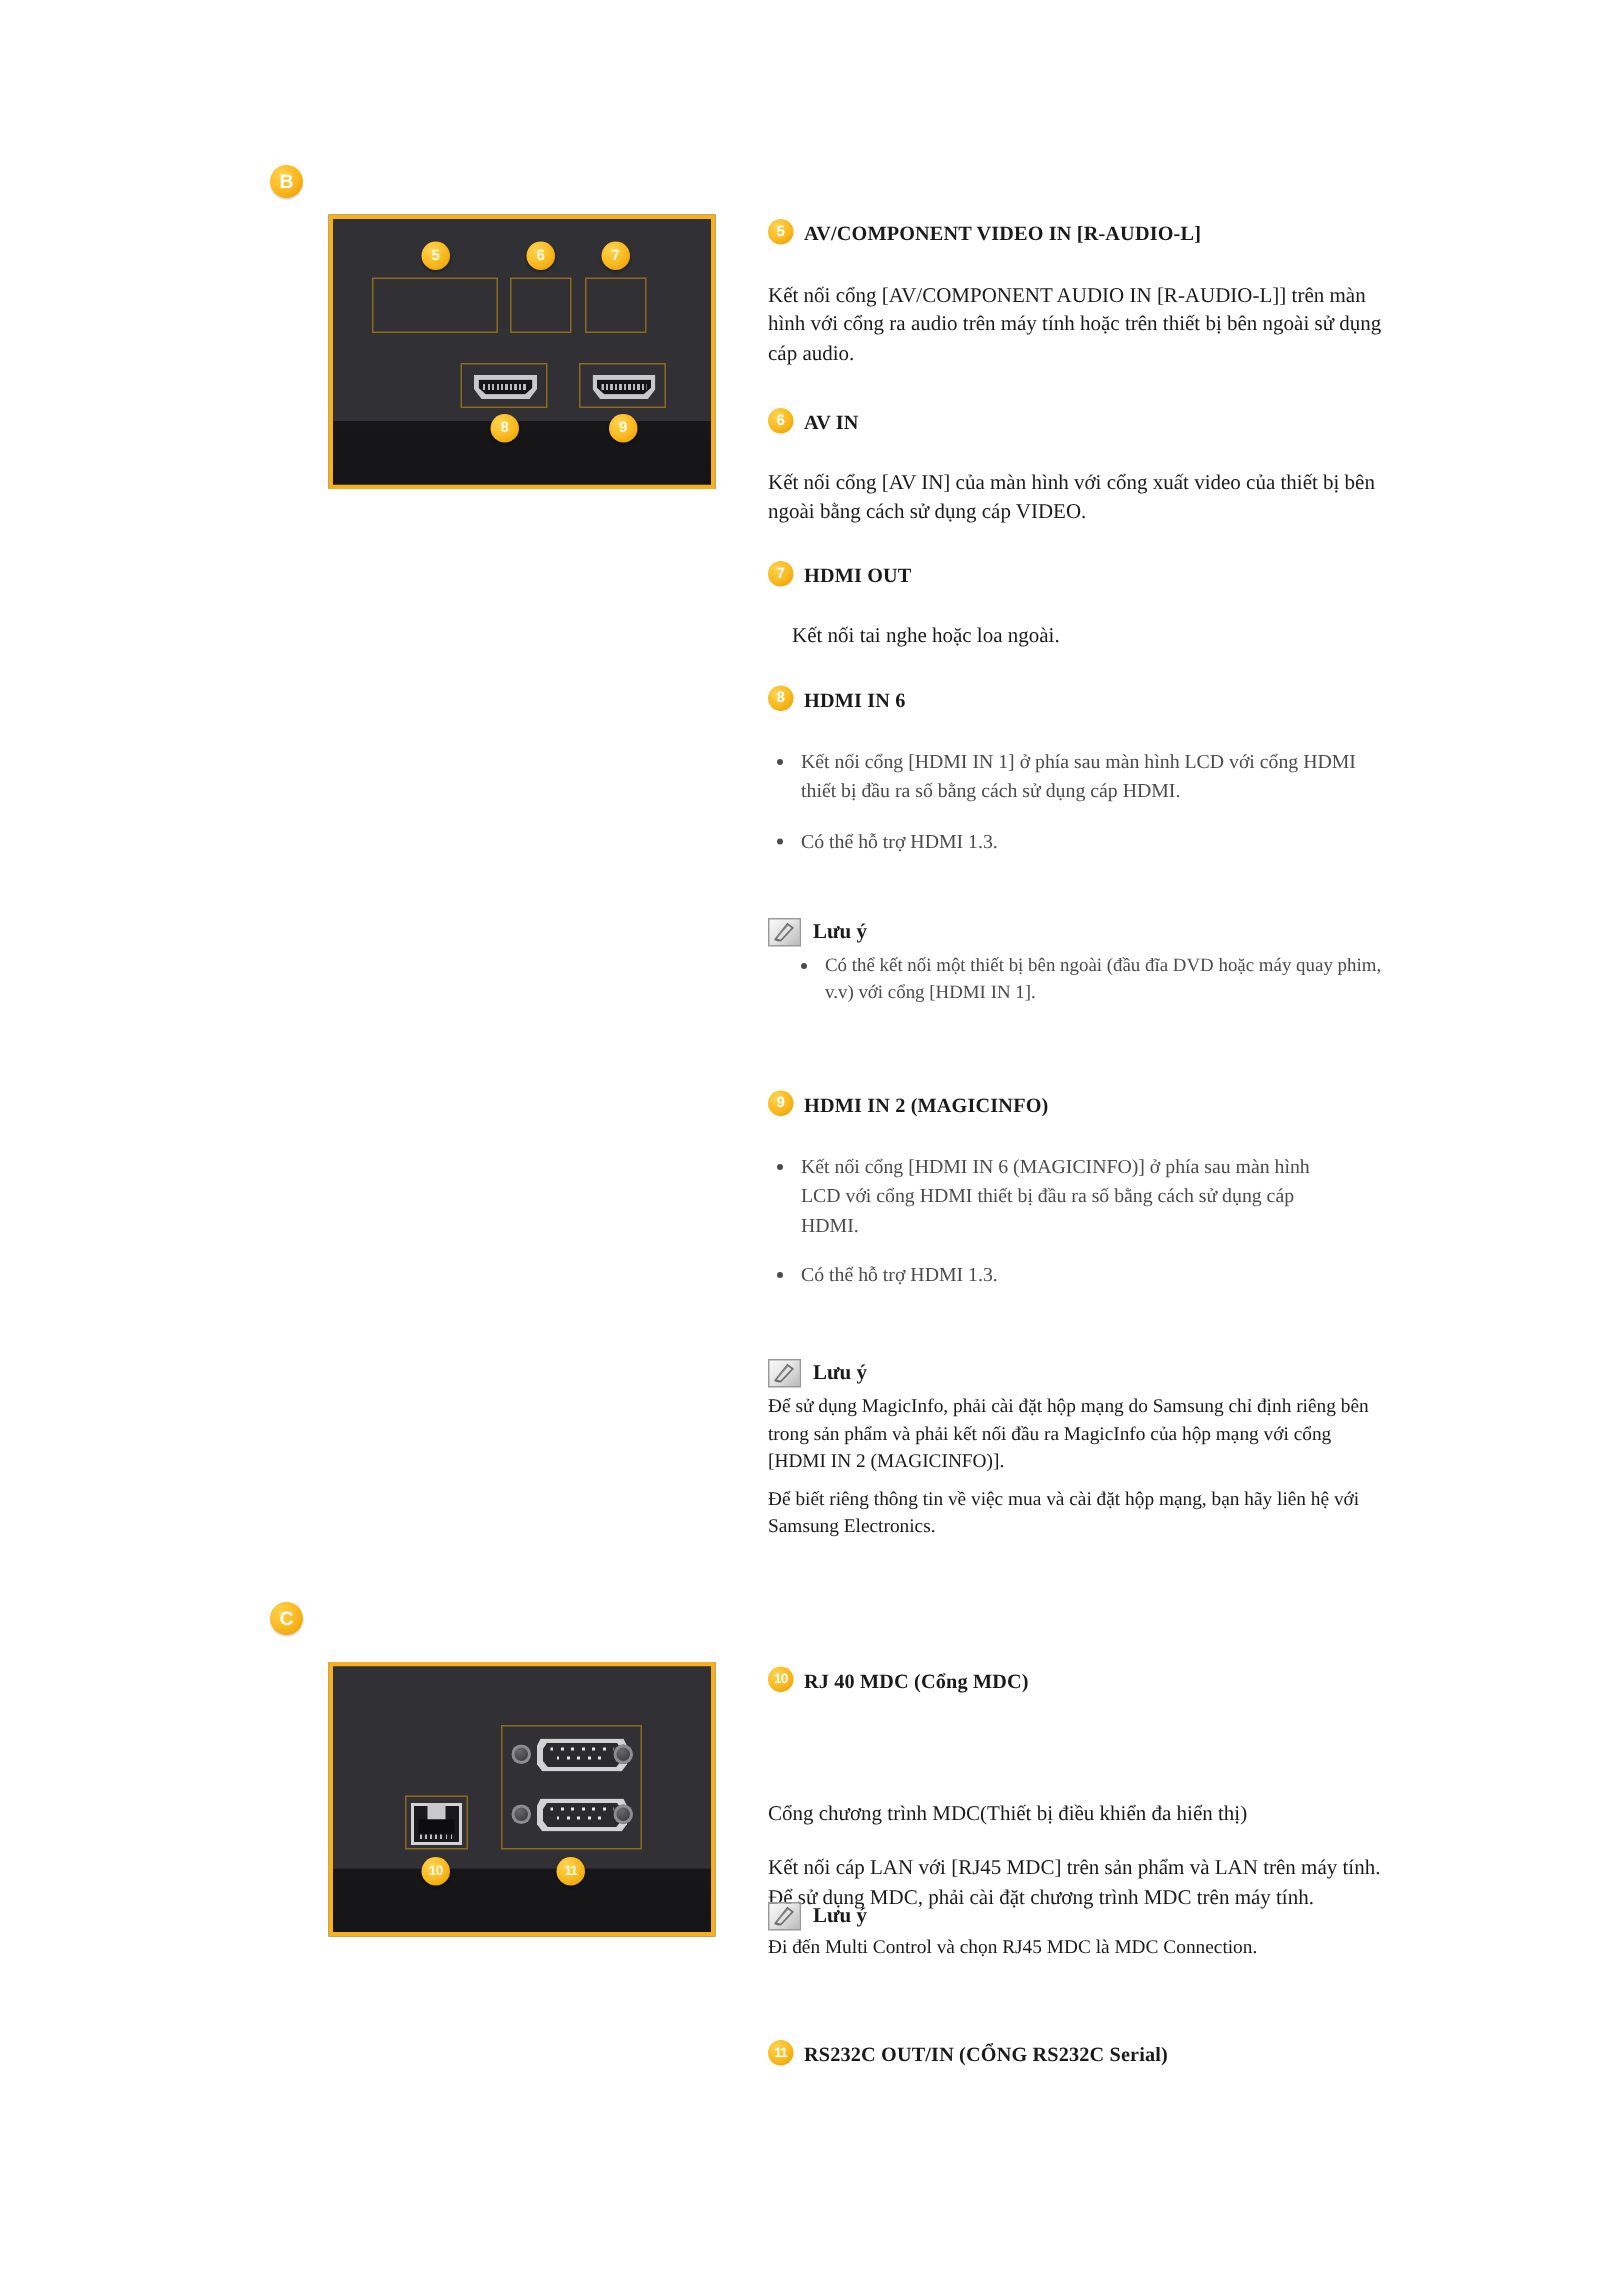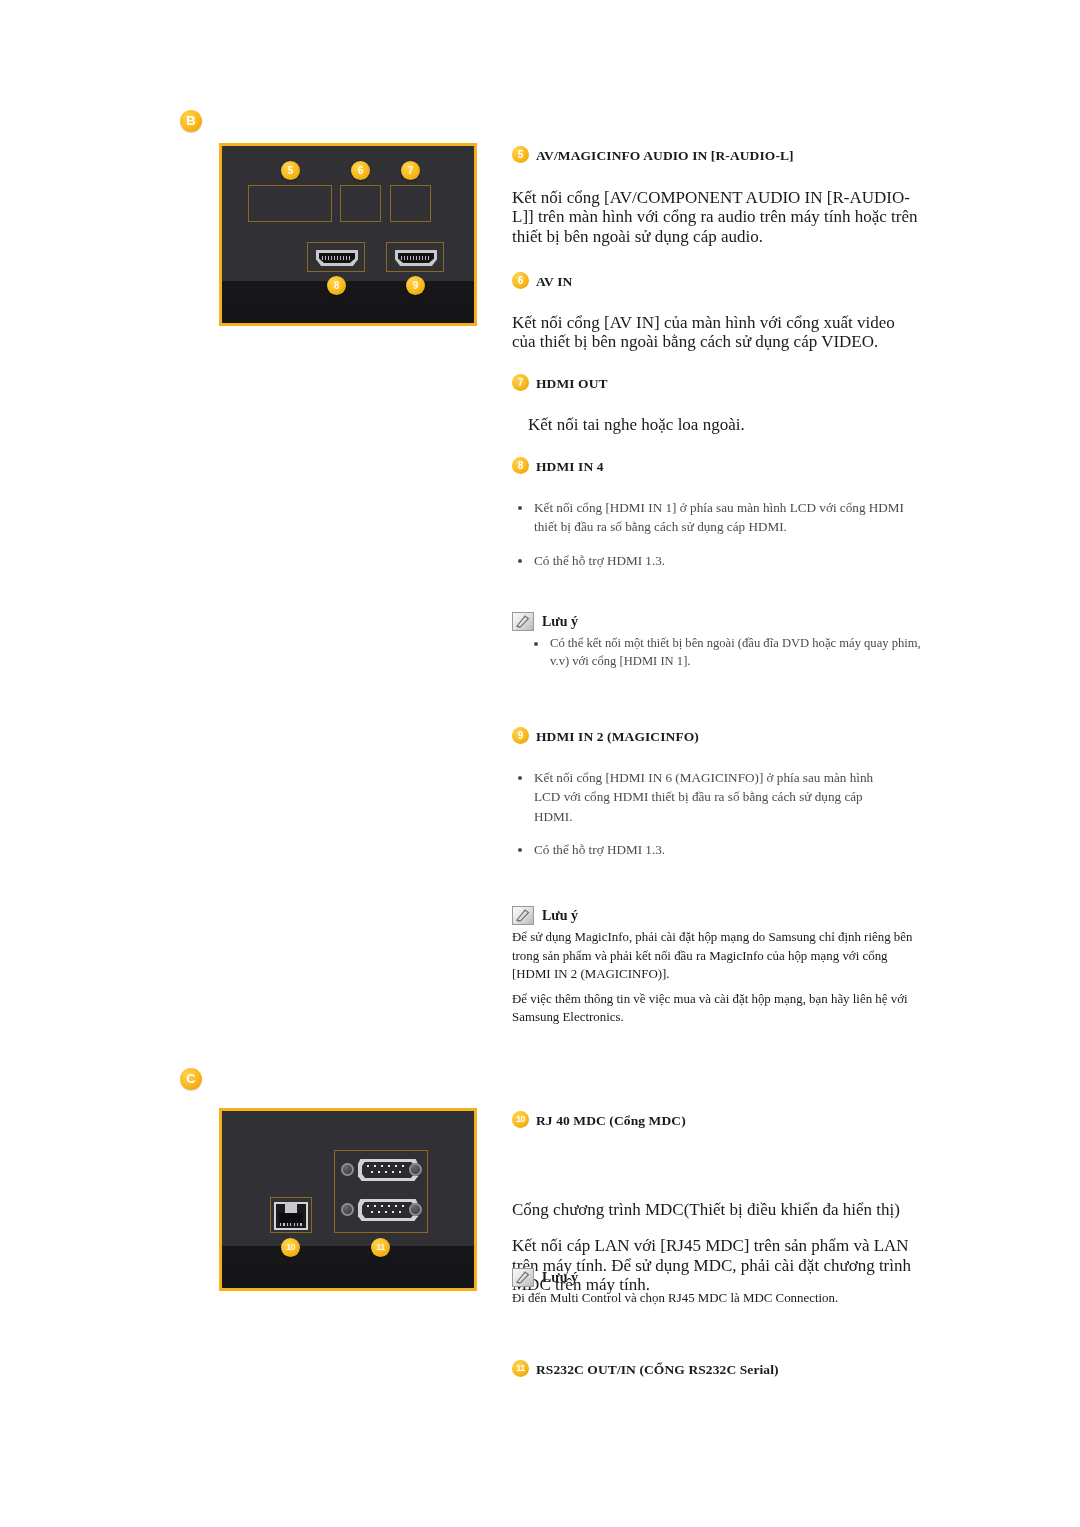--- a/index.html
+++ b/index.html
@@ -88,21 +88,21 @@
     position:relative;font-weight:bold;font-size:13.5px;letter-spacing:.1px;
     padding-left:24px;margin:0;
   }
   .item-head .n{
     position:absolute;left:0;top:-2px;width:17px;height:17px;border-radius:50%;
     background:radial-gradient(circle at 35% 30%,#ffd451 0%,#f9b81c 55%,#e09a06 100%);
     color:#ffffff;font-family:"Liberation Sans",sans-serif;font-weight:bold;
     font-size:10px;line-height:17px;text-align:center;
   }
   .item-head .n.two{font-size:9px;letter-spacing:-.5px;}
-  p.body{margin:0;font-size:17px;line-height:19.4px;text-align:left;}
+  p.body{margin:0;font-size:14px;line-height:19.4px;text-align:left;}
   ul.bul{margin:0;padding:0;list-style:none;}
   ul.bul li{
     position:relative;padding-left:22px;font-size:13.2px;line-height:19.4px;
     color:#4b4b4b;
   }
   ul.bul li::before{
     content:"";position:absolute;left:6px;top:8px;width:4px;height:4px;
     border-radius:50%;background:#4b4b4b;
   }
   .note-title{position:relative;padding-left:30px;font-weight:bold;font-size:14px;}
@@ -191,21 +191,21 @@
         <div class="row2"></div>
       </div>
       <div class="screwhole" style="left:74px;top:52px;"></div>
     </div>
     <div class="num-badge wide" style="left:149px;top:127px;">11</div>
   </div>
 
   <div class="col" style="top:148px;">
     <div class="item-head">
       <span class="n">5</span>
-      <span>AV/MAGICINFO AUDIO IN [R-AUDIO-L]</span>
+      <span>AV/COMPONENT VIDEO IN [R-AUDIO-L]</span>
     </div>
   </div>
   <div class="col" style="top:188px;">
     <p class="body">Kết nối cổng [AV/COMPONENT AUDIO IN [R-AUDIO-L]] trên màn hình với cổng ra audio trên máy tính hoặc trên thiết bị bên ngoài sử dụng cáp audio.</p>
   </div>
 
   <div class="col" style="top:274px;">
     <div class="item-head">
       <span class="n">6</span>
       <span>AV IN</span>
@@ -221,21 +221,21 @@
       <span>HDMI OUT</span>
     </div>
   </div>
   <div class="col" style="top:415px;margin-left:16px;">
     <p class="body">Kết nối tai nghe hoặc loa ngoài.</p>
   </div>
 
   <div class="col" style="top:459px;">
     <div class="item-head">
       <span class="n">8</span>
-      <span>HDMI IN 4</span>
+      <span>HDMI IN 6</span>
     </div>
   </div>
   <div class="col" style="top:498px;width:400px;">
     <ul class="bul">
       <li>Kết nối cổng [HDMI IN 1] ở phía sau màn hình LCD với cổng HDMI thiết bị đầu ra số bằng cách sử dụng cáp HDMI.</li>
       <li style="margin-top:14px;">Có thể hỗ trợ HDMI 1.3.</li>
     </ul>
   </div>
   <div class="col" style="top:614px;">
     <div class="note-title">
@@ -270,21 +270,21 @@
       <span class="note-icon">
         <svg width="19" height="16" viewBox="0 0 19 16" aria-hidden="true">
           <path d="M3 13 L11 3 L14.5 5.5 L6.5 14 Z" fill="none" stroke="#6e6e6e" stroke-width="1.1"></path>
           <path d="M4 12.2 C6 9.5 8.5 6.5 11 4" fill="none" stroke="#8c8c8c" stroke-width=".8"></path>
           <path d="M2.5 13.4 L5.6 14.4" stroke="#6e6e6e" stroke-width="1"></path>
         </svg>
       </span>
       <span>Lưu ý</span>
     </div>
     <p class="body" style="margin-top:4px;font-size:12.9px;line-height:18.6px;">Để sử dụng MagicInfo, phải cài đặt hộp mạng do Samsung chỉ định riêng bên trong sản phẩm và phải kết nối đầu ra MagicInfo của hộp mạng với cổng [HDMI IN 2 (MAGICINFO)].</p>
-    <p class="body" style="margin-top:6px;font-size:12.9px;line-height:18.6px;">Để việc thêm thông tin về việc mua và cài đặt hộp mạng, bạn hãy liên hệ với Samsung Electronics.</p>
+    <p class="body" style="margin-top:6px;font-size:12.9px;line-height:18.6px;">Để biết riêng thông tin về việc mua và cài đặt hộp mạng, bạn hãy liên hệ với Samsung Electronics.</p>
   </div>
 
   <div class="col" style="top:1113px;">
     <div class="item-head">
       <span class="n two">10</span>
       <span>RJ 40 MDC (Cổng MDC)</span>
     </div>
   </div>
   <div class="col" style="top:1200px;">
     <p class="body">Cổng chương trình MDC(Thiết bị điều khiển đa hiển thị)</p>

